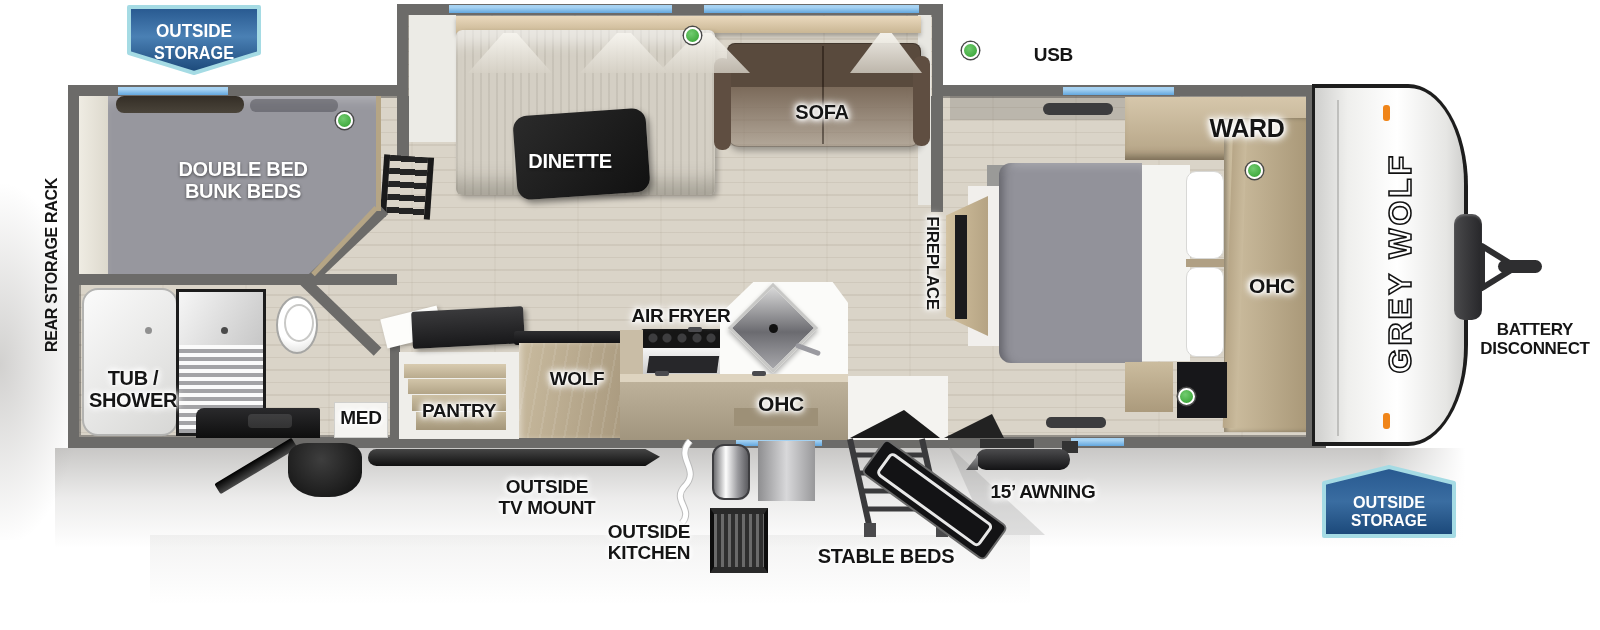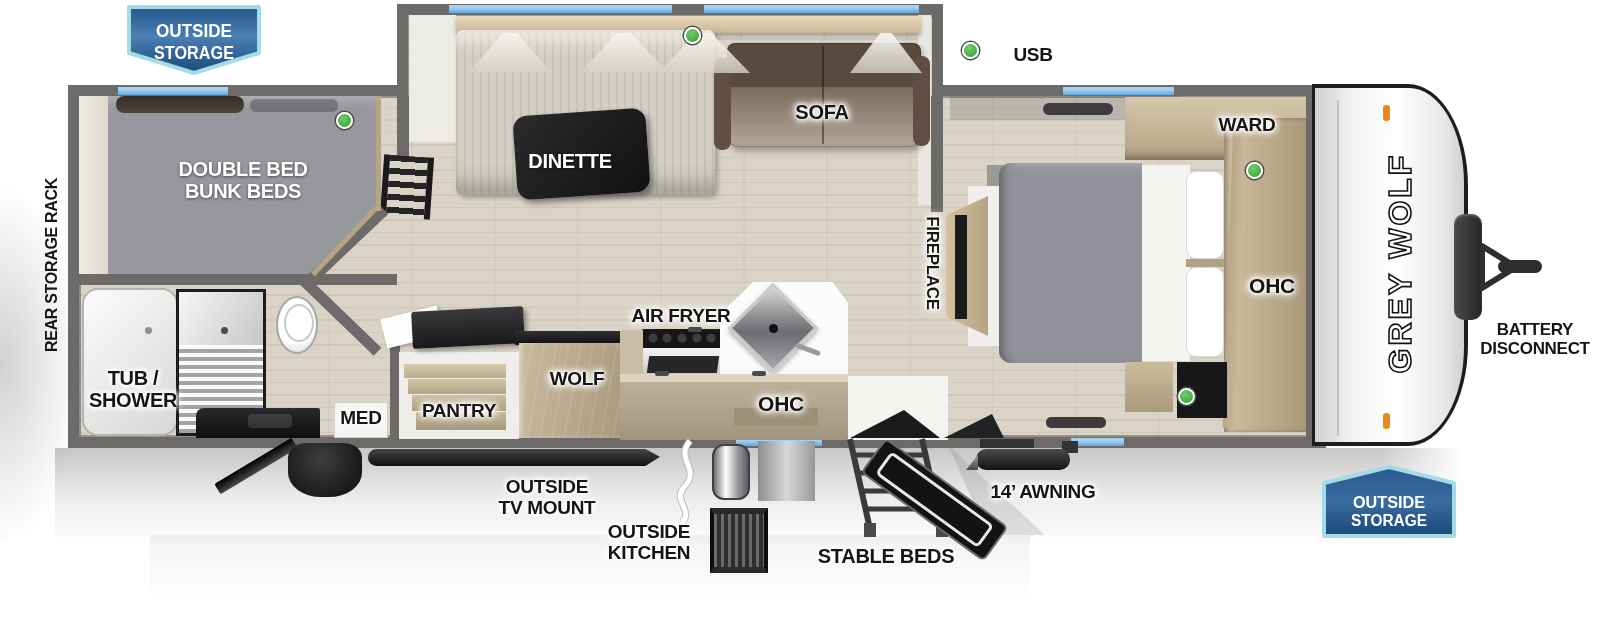--- a/index.html
+++ b/index.html
@@ -160,21 +160,21 @@
 <div class="a" style="left:999px;top:163px;width:143px;height:200px;border-radius:12px 0 0 12px;background:#92929a;
   box-shadow:inset 10px 0 10px -6px rgba(50,50,55,.5), inset 0 8px 10px -6px rgba(255,255,255,.3)"></div>
 <div class="a" style="left:1142px;top:165px;width:48px;height:196px;background:#f4f4f1"></div>
 <div class="a" style="left:1186px;top:171px;width:38px;height:88px;border-radius:10px;background:#fff;border:1px solid #d8d8d6;box-sizing:border-box"></div>
 <div class="a" style="left:1186px;top:267px;width:38px;height:90px;border-radius:10px;background:#fff;border:1px solid #d8d8d6;box-sizing:border-box"></div>
 <div class="a" style="left:1186px;top:259px;width:38px;height:8px;background:#b0a084"></div>
 
 <div class="a wood" style="left:1125px;top:97px;width:187px;height:63px;background:linear-gradient(#d6c7ab,#b3a284);box-shadow:inset 0 -10px 8px -6px rgba(70,60,45,.55)"></div>
 <div class="a" style="left:1224px;top:118px;width:84px;height:314px;background:linear-gradient(90deg,#cfc0a2,#a99878);box-shadow:inset 3px 0 4px rgba(0,0,0,.3)"></div>
 <div class="a" style="left:1228px;top:122px;width:14px;height:306px;background:linear-gradient(90deg,#b7a687,#cabb9d);transform:rotate(2deg)"></div>
-<div class="lbl" style="left:1197px;top:115px;width:100px;font-size:19px">WARD</div>
+<div class="lbl" style="left:1197px;top:115px;width:100px;font-size:25px">WARD</div>
 <div class="lbl" style="left:1232px;top:274px;width:80px;font-size:21px">OHC</div>
 
 <div class="a wood" style="left:1125px;top:362px;width:48px;height:50px;background:linear-gradient(#cbbc9e,#ab9a7c)"></div>
 <div class="a" style="left:1177px;top:362px;width:50px;height:56px;background:#17171a"></div>
 <div class="a" style="left:1046px;top:417px;width:60px;height:11px;border-radius:5px;background:#3c3c3e"></div>
 <div class="a" style="left:980px;top:439px;width:54px;height:9px;background:#333"></div>
 
 <div class="a" style="left:1306px;top:96px;width:16px;height:344px;background:#6c6b69"></div>
 <div class="a" style="left:1312px;top:84px;width:156px;height:362px;border-radius:0 60px 60px 0 / 0 102px 102px 0;background:#1d1d1d"></div>
 <div class="a" style="left:1315px;top:88px;width:149px;height:354px;border-radius:0 55px 55px 0 / 0 95px 95px 0;
@@ -213,21 +213,21 @@
           <stop offset="1" stop-color="#1a4778"></stop>
   </linearGradient>
       </defs>
   <polygon points="2,19 67,3 132,19 132,72 2,72" fill="url(#bg2)" stroke="#a5dbe4" stroke-width="4" stroke-linejoin="round"></polygon>
   <text x="67" y="44" text-anchor="middle" font-size="16" font-weight="bold" fill="#fff" font-family="Liberation Sans" textLength="72" lengthAdjust="spacingAndGlyphs">OUTSIDE</text>
   <text x="67" y="62" text-anchor="middle" font-size="16" font-weight="bold" fill="#fff" font-family="Liberation Sans" textLength="76" lengthAdjust="spacingAndGlyphs">STORAGE</text>
 </svg>
 
 <div class="dot" style="left:684px;top:27px"></div>
 <div class="dot" style="left:962px;top:42px"></div>
-<div class="lbl" style="left:993px;top:45px;width:80px;font-size:19px;text-align:center">USB</div>
+<div class="lbl" style="left:993px;top:45px;width:80px;font-size:19px;text-align:right">USB</div>
 <div class="dot" style="left:336px;top:112px"></div>
 <div class="dot" style="left:1246px;top:162px"></div>
 <div class="dot" style="left:1178px;top:388px"></div>
 
 <div class="lbl" style="left:-42px;top:255px;width:190px;height:20px;font-size:16px;transform:rotate(-90deg);text-shadow:none;white-space:nowrap">REAR STORAGE RACK</div>
 
 <div class="a" style="left:211px;top:460px;width:90px;height:12px;background:linear-gradient(#000,#4a4a4a);transform:rotate(-31deg);border-radius:2px"></div>
 <div class="a" style="left:288px;top:443px;width:74px;height:54px;border-radius:26% 26% 45% 45%;background:radial-gradient(circle at 45% 30%,#3e3e3e,#0c0c0c)"></div>
 <div class="a" style="left:368px;top:449px;width:292px;height:17px;border-radius:9px 0 0 9px;background:linear-gradient(#454545,#101010);clip-path:polygon(0 0,95% 0,100% 45%,95% 100%,0 100%)"></div>
 <div class="lbl" style="left:457px;top:477px;width:180px;font-size:19px">OUTSIDE<br>TV MOUNT</div>
@@ -256,14 +256,14 @@
   <g transform="translate(46,2) rotate(36)">
     <rect x="0" y="0" width="150" height="41" rx="5" fill="#131315" stroke="#6a6a6a" stroke-width="2"></rect>
     <rect x="13" y="8" width="124" height="25" rx="4" fill="none" stroke="#e8e8e8" stroke-width="3"></rect>
   </g>
 </svg>
 <div class="lbl" style="left:796px;top:545px;width:180px;font-size:20px">STABLE BEDS</div>
 
 <div class="a" style="left:1062px;top:441px;width:16px;height:12px;background:#333"></div>
 <div class="a" style="left:976px;top:449px;width:94px;height:21px;border-radius:10px;background:linear-gradient(#4c4c4e,#131315)"></div>
 <div class="a" style="left:966px;top:455px;width:12px;height:15px;background:linear-gradient(#9a9a9c,#4a4a4c);clip-path:polygon(100% 0,100% 100%,0 100%)"></div>
-<div class="lbl" style="left:963px;top:482px;width:160px;font-size:19px">14’ AWNING</div>
+<div class="lbl" style="left:963px;top:482px;width:160px;font-size:19px">15’ AWNING</div>
 
 </div>
 </body></html>

